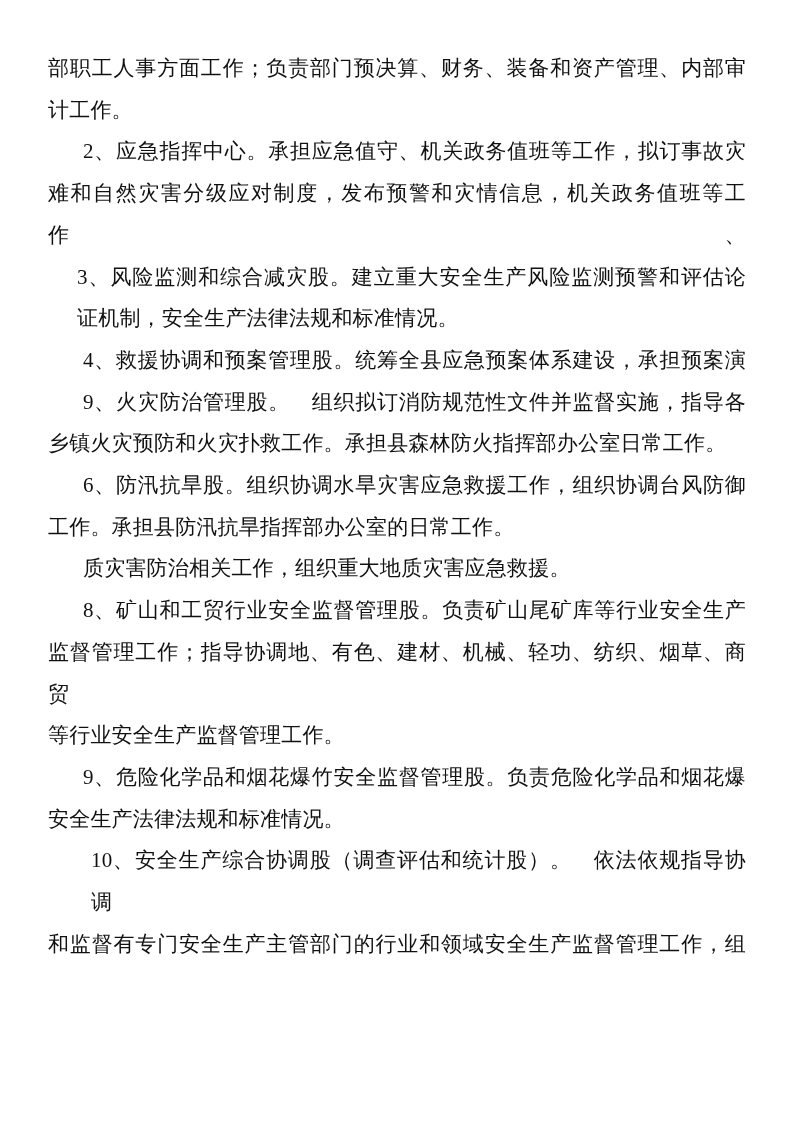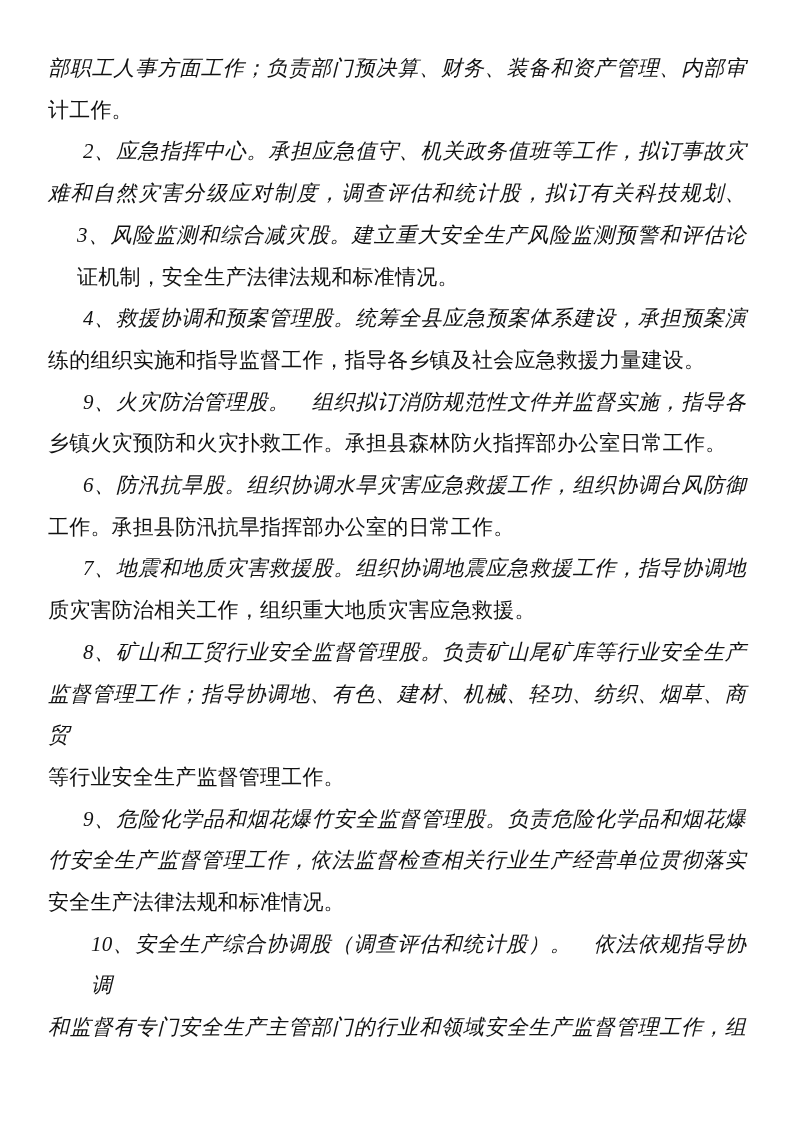--- a/index.html
+++ b/index.html
@@ -24,69 +24,66 @@
     line-height: 41.7px;
     color: #111111;
     letter-spacing: 0.2px;
   }
   .para { margin: 0; padding: 0; }
   .line {
     text-align: justify;
     text-justify: inter-character;
     min-height: 41.7px;
   }
-  .line.full { text-align-last: justify; font-style: italic; }
+  .line.full { text-align-last: justify; }
   .line.last { text-align-last: left; }
   
   .p-flush  .line { padding-left: 0; }
   .p-indent .line:first-child { padding-left: 35px; }
   .p-hang   .line { padding-left: 29px; }
   .p-wide   .line:first-child { padding-left: 43px; }
 </style>
 </head>
 <body>
 
 <div class="page" style="background: rgb(255, 255, 255);">
   <div class="textblock" style="color: rgb(17, 17, 17);">
       <div class="para p-flush">
         <div class="line full">部职工人事方面工作；负责部门预决算、财务、装备和资产管理、内部审</div>
         <div class="line last">计工作。</div>
       </div>
       <div class="para p-indent">
         <div class="line full">2、应急指挥中心。承担应急值守、机关政务值班等工作，拟订事故灾</div>
-        <div class="line full">难和自然灾害分级应对制度，调查评估和统计股，拟订有关科技规划、</div>
+        <div class="line full">难和自然灾害分级应对制度，发布预警和灾情信息，机关政务值班等工作、</div>
       </div>
       <div class="para p-hang">
         <div class="line full">3、风险监测和综合减灾股。建立重大安全生产风险监测预警和评估论</div>
         <div class="line last">证机制，安全生产法律法规和标准情况。</div>
       </div>
       <div class="para p-indent">
         <div class="line full">4、救援协调和预案管理股。统筹全县应急预案体系建设，承担预案演</div>
-        <div class="line last">练的组织实施和指导监督工作，指导各乡镇及社会应急救援力量建设。</div>
       </div>
       <div class="para p-indent">
         <div class="line full">9、火灾防治管理股。　组织拟订消防规范性文件并监督实施，指导各</div>
         <div class="line last">乡镇火灾预防和火灾扑救工作。承担县森林防火指挥部办公室日常工作。</div>
       </div>
       <div class="para p-indent">
         <div class="line full">6、防汛抗旱股。组织协调水旱灾害应急救援工作，组织协调台风防御</div>
         <div class="line last">工作。承担县防汛抗旱指挥部办公室的日常工作。</div>
       </div>
       <div class="para p-indent">
-        <div class="line full">7、地震和地质灾害救援股。组织协调地震应急救援工作，指导协调地</div>
         <div class="line last">质灾害防治相关工作，组织重大地质灾害应急救援。</div>
       </div>
       <div class="para p-indent">
         <div class="line full">8、矿山和工贸行业安全监督管理股。负责矿山尾矿库等行业安全生产</div>
         <div class="line full">监督管理工作；指导协调地、有色、建材、机械、轻功、纺织、烟草、商贸</div>
         <div class="line last">等行业安全生产监督管理工作。</div>
       </div>
       <div class="para p-indent">
         <div class="line full">9、危险化学品和烟花爆竹安全监督管理股。负责危险化学品和烟花爆</div>
-        <div class="line full">竹安全生产监督管理工作，依法监督检查相关行业生产经营单位贯彻落实</div>
         <div class="line last">安全生产法律法规和标准情况。</div>
       </div>
       <div class="para p-wide">
         <div class="line full">10、安全生产综合协调股（调查评估和统计股）。　依法依规指导协调</div>
         <div class="line full">和监督有专门安全生产主管部门的行业和领域安全生产监督管理工作，组</div>
       </div>
     </div>
 </div>
 
 </body></html>

